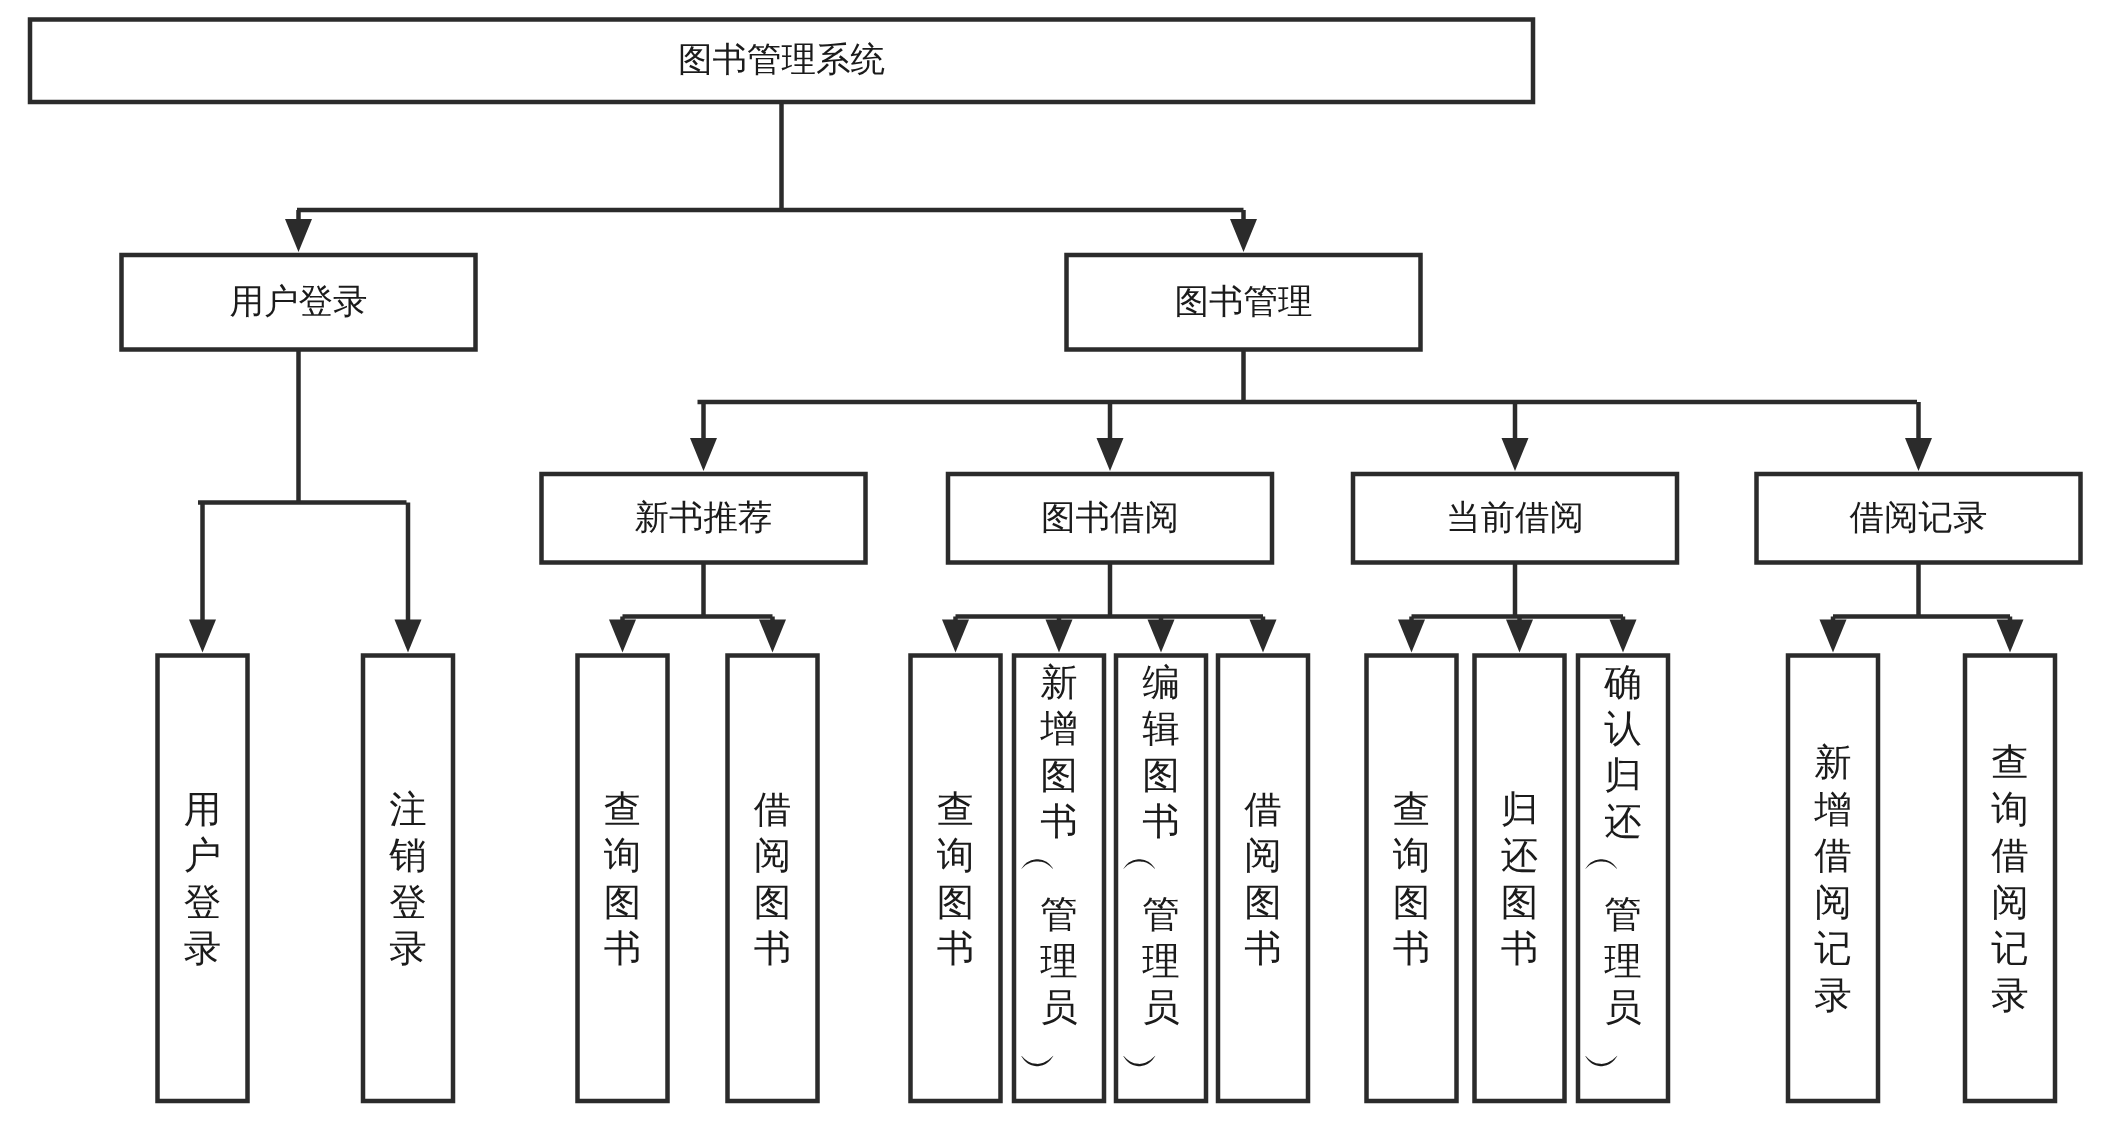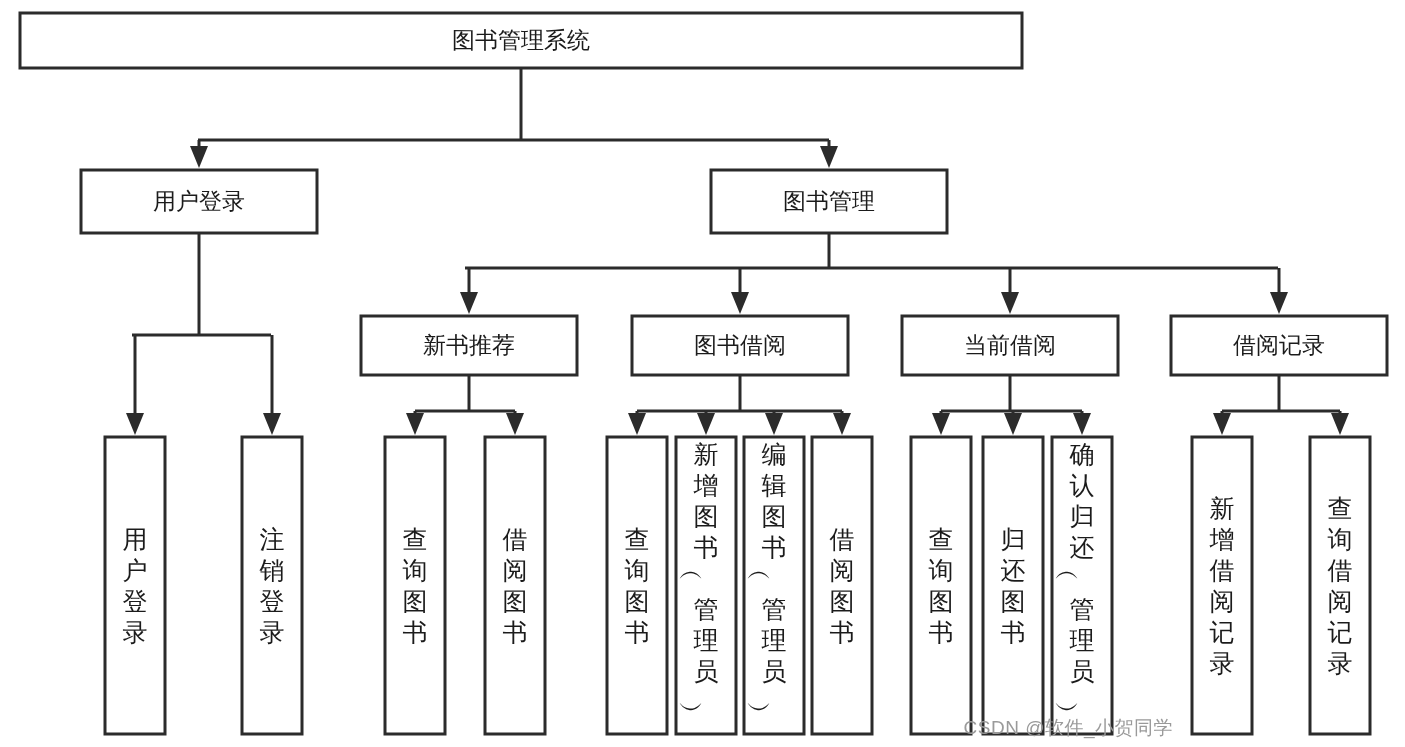--- a/index.html
+++ b/index.html
@@ -216,14 +216,13 @@
         <g>
           <rect x="1192" y="437" width="60" height="297" class="node-box"></rect>
           <text x="1222" y="516.68" class="node-label-v"><tspan x="1222" dy="0">新</tspan><tspan x="1222" dy="31">增</tspan><tspan x="1222" dy="31">借</tspan><tspan x="1222" dy="31">阅</tspan><tspan x="1222" dy="31">记</tspan><tspan x="1222" dy="31">录</tspan></text>
         </g>
         <g>
           <rect x="1310" y="437" width="60" height="297" class="node-box"></rect>
           <text x="1340" y="516.68" class="node-label-v"><tspan x="1340" dy="0">查</tspan><tspan x="1340" dy="31">询</tspan><tspan x="1340" dy="31">借</tspan><tspan x="1340" dy="31">阅</tspan><tspan x="1340" dy="31">记</tspan><tspan x="1340" dy="31">录</tspan></text>
         </g>
       </g>
   </svg>
-  <div class="watermark">CSDN @软件_小贺同学</div>
 </div>
 
 </body></html>

